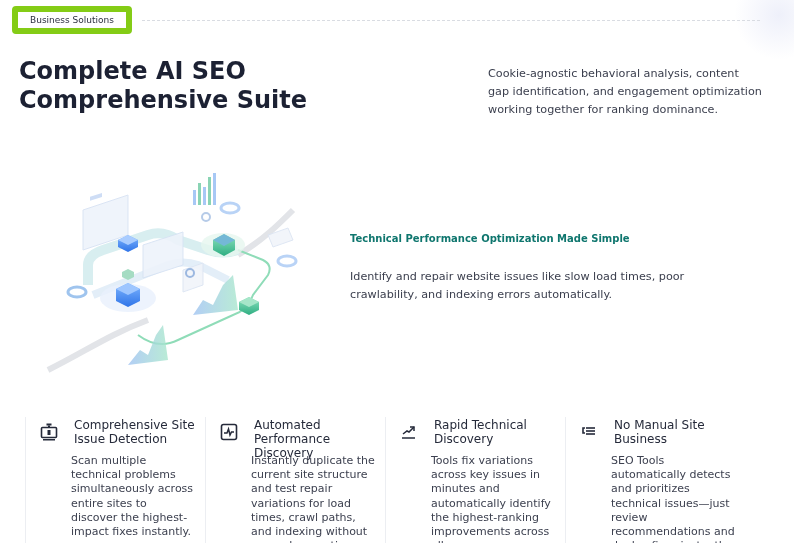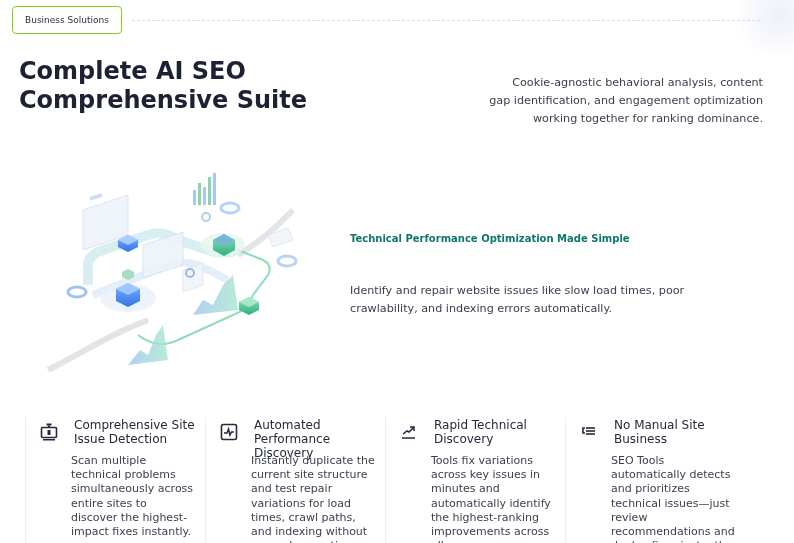--- a/index.html
+++ b/index.html
@@ -1,31 +1,31 @@
 <!DOCTYPE html>
 <html><head>
 <meta charset="utf-8">
 <style>
   * { box-sizing: border-box; margin: 0; padding: 0; }
   html, body { width: 794px; height: 543px; overflow: hidden; background: #ffffff; }
   body { font-family: "DejaVu Sans", "Liberation Sans", sans-serif; color: #1f2335; position: relative; }
 
   .top-row { position: absolute; left: 12px; top: 6px; width: 748px; height: 28px; display: flex; align-items: center; }
-  .badge { height: 28px; padding: 0 12px; border: 1px solid #84cc16; border-radius: 4px; font-size: 9px; color: #2b2f3f; display: flex; align-items: center; background: #fff; white-space: nowrap; }
+  .badge { height: 28px; padding: 0 12px; border: 6px solid #84cc16; border-radius: 4px; font-size: 9px; color: #2b2f3f; display: flex; align-items: center; background: #fff; white-space: nowrap; }
   .dash-line { flex: 1; margin-left: 10px; border-top: 1px dashed #d9dce2; height: 0; }
 
   .corner-glow { position: absolute; right: -30px; top: -30px; width: 90px; height: 90px; border-radius: 50%; background: radial-gradient(circle, #eef0fa 0%, #ffffff 70%); }
 
   .hero-title { position: absolute; left: 19px; top: 57px; width: 300px; font-size: 24px; font-weight: bold; line-height: 29px; color: #1c2133; }
-  .hero-desc { position: absolute; left: 488px; top: 74px; width: 275px; font-size: 11.2px; line-height: 18px; color: #3a3e4d; text-align: right; }
+  .hero-desc { position: absolute; left: 488px; top: 65px; width: 275px; font-size: 11.2px; line-height: 18px; color: #3a3e4d; }
 
   .illustration { position: absolute; left: 28px; top: 165px; width: 300px; height: 215px; }
 
   .feature-title { position: absolute; left: 350px; top: 233px; font-size: 10px; color: #0f766e; white-space: nowrap; }
-  .feature-desc { position: absolute; left: 350px; top: 268px; width: 400px; font-size: 11.2px; line-height: 18px; color: #3a3e4d; margin-top: 14px; }
+  .feature-desc { position: absolute; left: 350px; top: 268px; width: 400px; font-size: 11.2px; line-height: 18px; color: #3a3e4d; }
 
   .cards { position: absolute; left: 25px; top: 417px; width: 720px; height: 126px; display: flex; }
   .card { width: 180px; height: 126px; border-left: 1px solid #eceef2; position: relative; }
   .card-icon { position: absolute; left: 14px; top: 6px; width: 18px; height: 18px; }
   .card-title { position: absolute; left: 48px; top: 1px; width: 125px; font-size: 12px; line-height: 14px; color: #252a3a; }
   .card-text { position: absolute; left: 45px; top: 37px; width: 125px; font-size: 11px; line-height: 14.2px; color: #3d4150; }
 </style>
 </head>
 <body>
 

